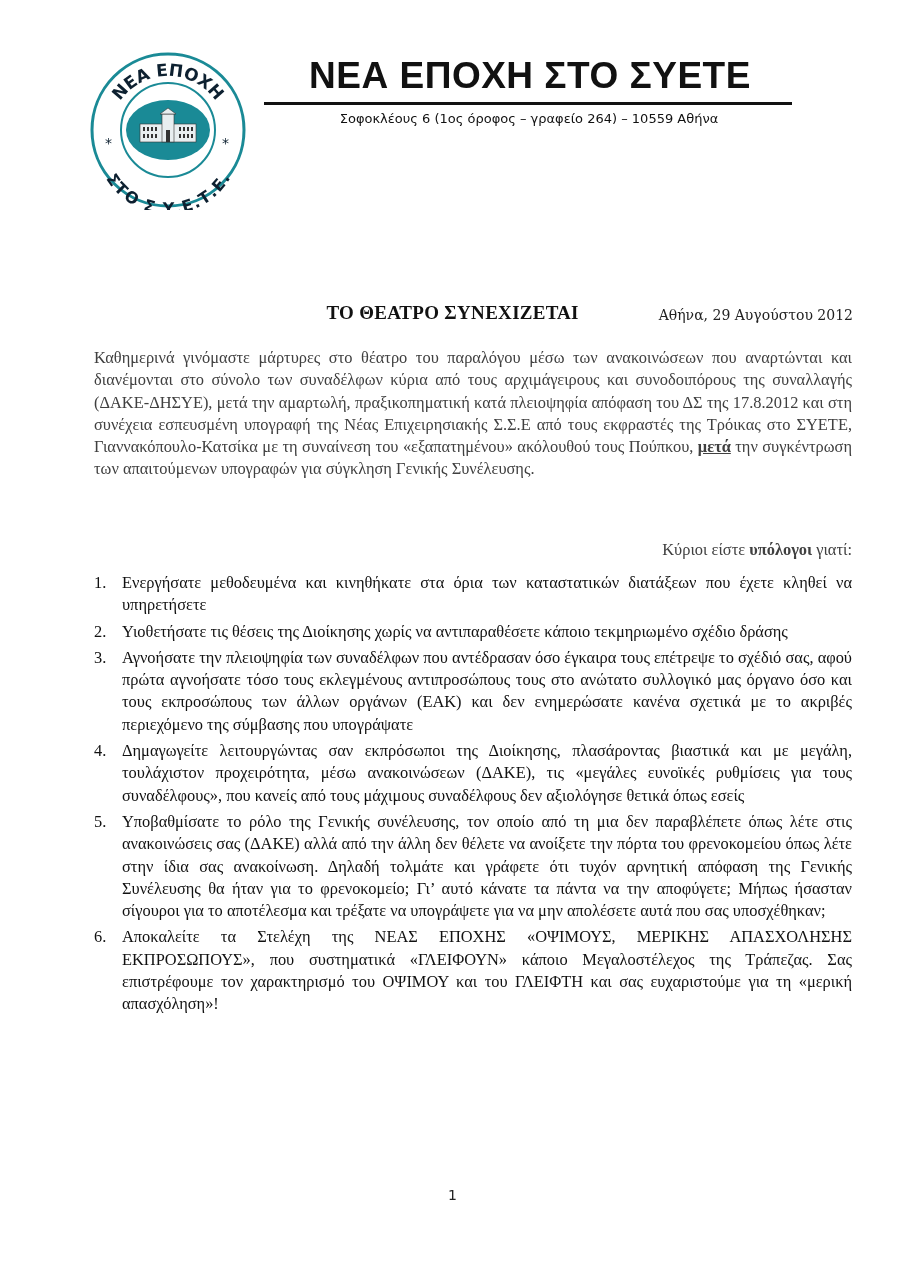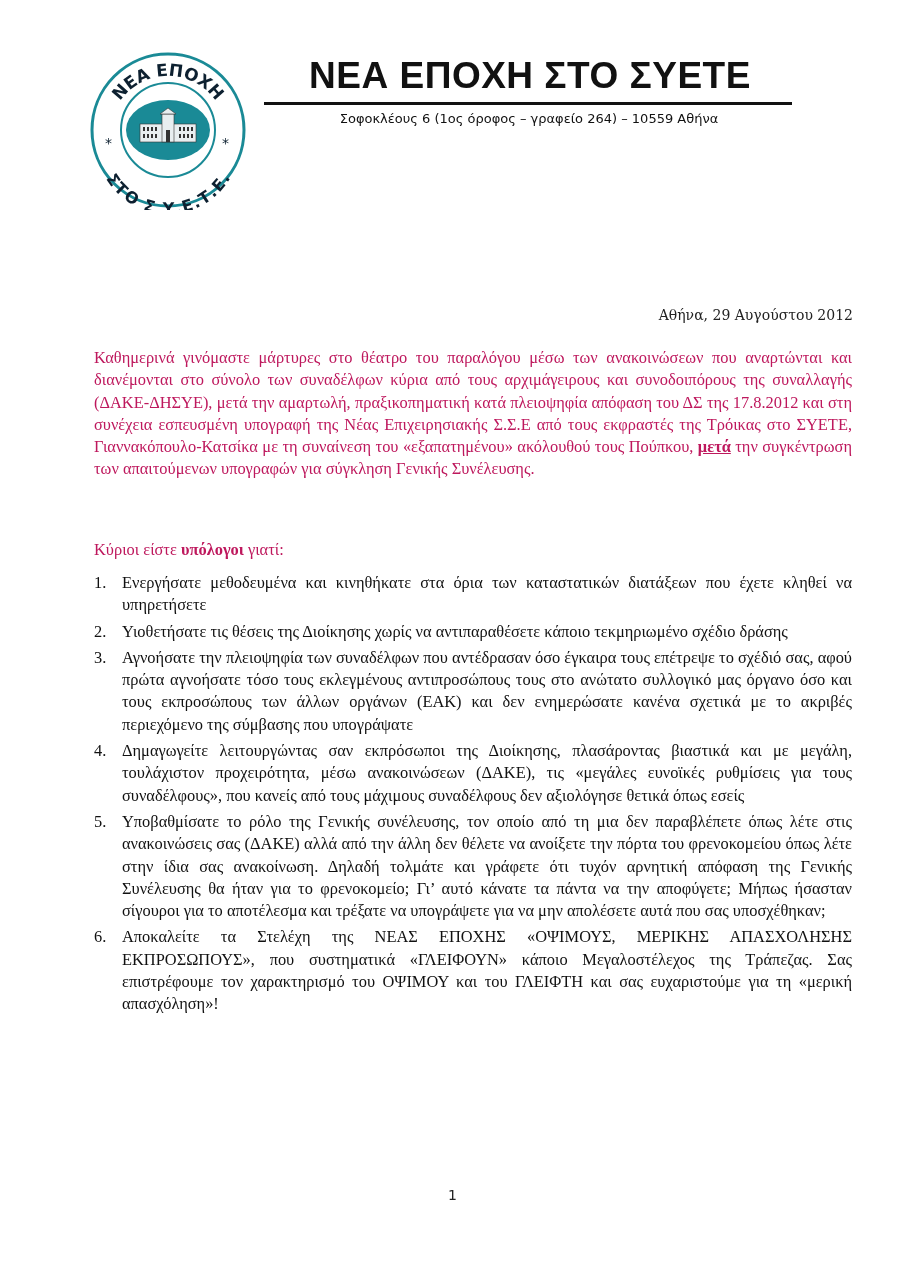--- a/index.html
+++ b/index.html
@@ -21,23 +21,23 @@
 
   
   .date { position: absolute; right: 52px; top: 264px; font-family: "DejaVu Serif", serif; font-size: 14px; color: #222; margin-top: 43px; }
 
   
   .doc-title { position: absolute; left: 0; width: 905px; top: 302px; text-align: center;
     font-family: "Liberation Serif", serif; font-weight: bold; font-size: 19px; letter-spacing: 0.3px; }
 
   
   .body-text { position: absolute; left: 94px; width: 758px; font-family: "Liberation Serif", serif;
-    font-size: 16.4px; line-height: 22.3px; text-align: justify; color: #be185d; }
+    font-size: 16.4px; line-height: 22.3px; text-align: justify; color: #404040; }
   .intro { top: 347px; }
-  .lead { top: 539px; text-align: left; }
+  .lead { top: 539px; text-align: right; }
   .lead b { font-weight: bold; }
   .emph { font-weight: bold; text-decoration: underline; }
 
   ol.charges { position: absolute; left: 94px; top: 572px; width: 758px; margin: 0; padding: 0; list-style: none;
     font-family: "Liberation Serif", serif; font-size: 16.4px; line-height: 22.3px; color: #111; }
   ol.charges li { position: relative; padding-left: 28px; margin-bottom: 4px; text-align: justify; }
   ol.charges li .num { position: absolute; left: 0; top: 0; }
 
   .page-number { position: absolute; left: 0; width: 905px; top: 1187px; text-align: center;
     font-family: "DejaVu Sans", sans-serif; font-size: 14px; color: #222; }
@@ -91,20 +91,21 @@
       <text x="134" y="98" font-family="DejaVu Sans, sans-serif" font-size="14" fill="#0d2030">*</text>
     </svg>
   </div>
 
   <div class="org-title">ΝΕΑ ΕΠΟΧΗ ΣΤΟ ΣΥΕΤΕ</div>
   <div class="header-rule"></div>
   <div class="contact addr">Σοφοκλέους 6 (1ος όροφος – γραφείο 264) – 10559 Αθήνα</div>
 
   <div class="date">Αθήνα, 29 Αυγούστου 2012</div>
 
+  <div class="doc-title">ΤΟ ΘΕΑΤΡΟ ΣΥΝΕΧΙΖΕΤΑΙ</div>
 
   <p class="body-text intro" style="margin:0;">
     <span>Καθημερινά γινόμαστε μάρτυρες στο θέατρο του παραλόγου μέσω  των ανακοινώσεων που αναρτώνται και διανέμονται στο σύνολο των συναδέλφων κύρια από τους αρχιμάγειρους και συνοδοιπόρους της συναλλαγής (ΔΑΚΕ-ΔΗΣΥΕ), μετά την αμαρτωλή, πραξικοπηματική κατά πλειοψηφία απόφαση  του ΔΣ της 17.8.2012 και στη συνέχεια εσπευσμένη  υπογραφή της Νέας Επιχειρησιακής Σ.Σ.Ε από τους εκφραστές της Τρόικας στο ΣΥΕΤΕ, Γιαννακόπουλο-Κατσίκα με τη συναίνεση του «εξαπατημένου» ακόλουθού τους Πούπκου, </span><span class="emph">μετά</span><span> την συγκέντρωση των απαιτούμενων υπογραφών για σύγκληση Γενικής Συνέλευσης.</span>
   </p>
 
   <p class="body-text lead" style="margin:0;">
     <span>Κύριοι είστε </span><b>υπόλογοι</b><span> γιατί:</span>
   </p>
 
   <ol class="charges">

